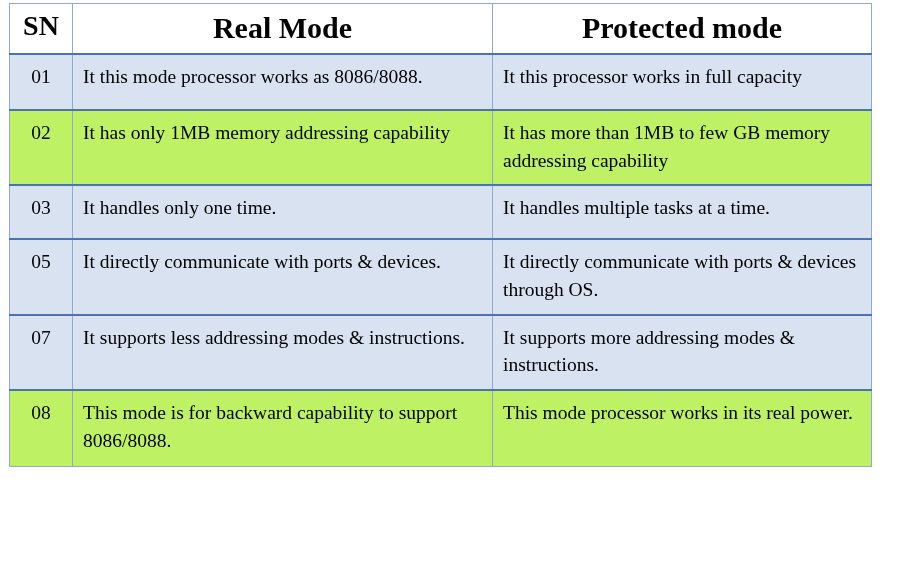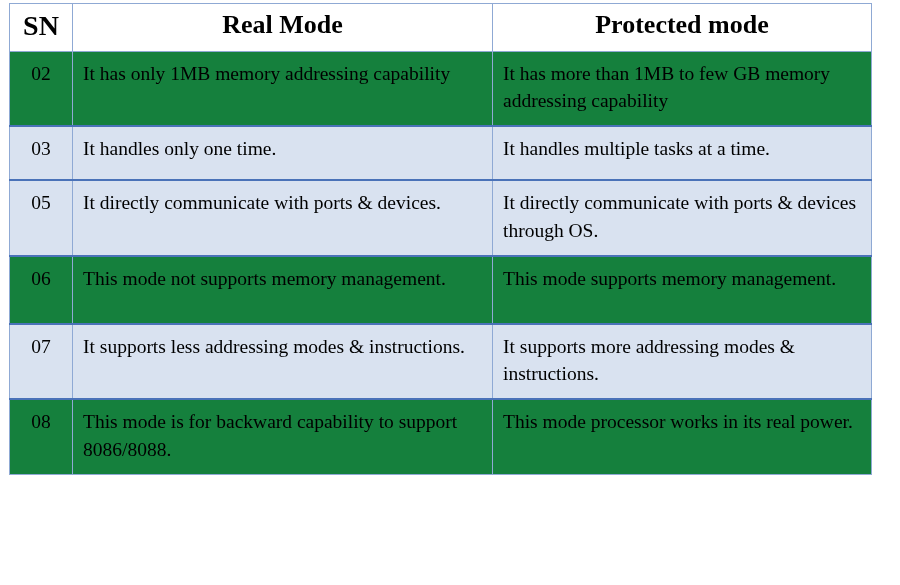--- a/index.html
+++ b/index.html
@@ -46,21 +46,21 @@
   table.cmp td {
     border: 1px solid #8fa9d4;
     vertical-align: top;
     box-sizing: border-box;
   }
 
   
   thead th {
     background: #ffffff;
     font-weight: bold;
-    font-size: 26px;
+    font-size: 30px;
     line-height: 1.1;
     text-align: center;
     padding: 7px 4px 9px 4px;
     height: 41px;
     border-bottom: 3px solid #4a72b8;
     border-top: 1px solid #8fa9d4;
   }
   thead th.sn-head {
     font-size: 28px;
   }
@@ -80,21 +80,21 @@
     text-align: left;
   }
 
   
   tbody tr.shaded td {
     background: #d9e2f0;
     border-top: 2px solid #4a72b8;
     border-bottom: 2px solid #4a72b8;
   }
   tbody tr.plain td {
-    background: #15803d;
+    background: #bef264;
   }
 
   
   tbody tr.r1 td { height: 56px; }
   tbody tr.r2 td { height: 66px; }
   tbody tr.r3 td { height: 54px; margin-top: 28px; }
   tbody tr.r4 td { height: 68px; }
   tbody tr.r5 td { height: 67px; }
   tbody tr.r6 td { height: 68px; }
   tbody tr.r7 td { height: 69px; }
@@ -114,39 +114,39 @@
         <col class="c-prot">
       </colgroup>
       <thead>
         <tr>
           <th class="sn-head">SN</th>
           <th>Real Mode</th>
           <th>Protected mode</th>
         </tr>
       </thead>
       <tbody>
+        <tr class="shaded r1">
+          <td class="sn">01</td>
+          <td class="txt">It this mode processor works as 8086/8088.</td>
+          <td class="txt">It this processor works in full capacity</td>
+        </tr>
         <tr class="plain r2">
           <td class="sn">02</td>
           <td class="txt">It has only 1MB memory addressing capability</td>
           <td class="txt">It has more than 1MB to few GB memory addressing capability</td>
         </tr>
         <tr class="shaded r3">
           <td class="sn">03</td>
           <td class="txt">It handles only one time.</td>
           <td class="txt">It handles multiple tasks at a time.</td>
         </tr>
         <tr class="shaded r5">
           <td class="sn">05</td>
           <td class="txt">It directly communicate with ports &amp; devices.</td>
           <td class="txt">It directly communicate with ports &amp; devices through OS.</td>
-        </tr>
-        <tr class="plain r6">
-          <td class="sn">06</td>
-          <td class="txt">This mode not supports memory management.</td>
-          <td class="txt">This mode supports memory management.</td>
         </tr>
         <tr class="shaded r7">
           <td class="sn">07</td>
           <td class="txt">It supports less addressing modes &amp; instructions.</td>
           <td class="txt">It supports more addressing modes &amp; instructions.</td>
         </tr>
         <tr class="plain r8">
           <td class="sn">08</td>
           <td class="txt">This mode is for backward capability to support 8086/8088.</td>
           <td class="txt">This mode processor works in its real power.</td>

